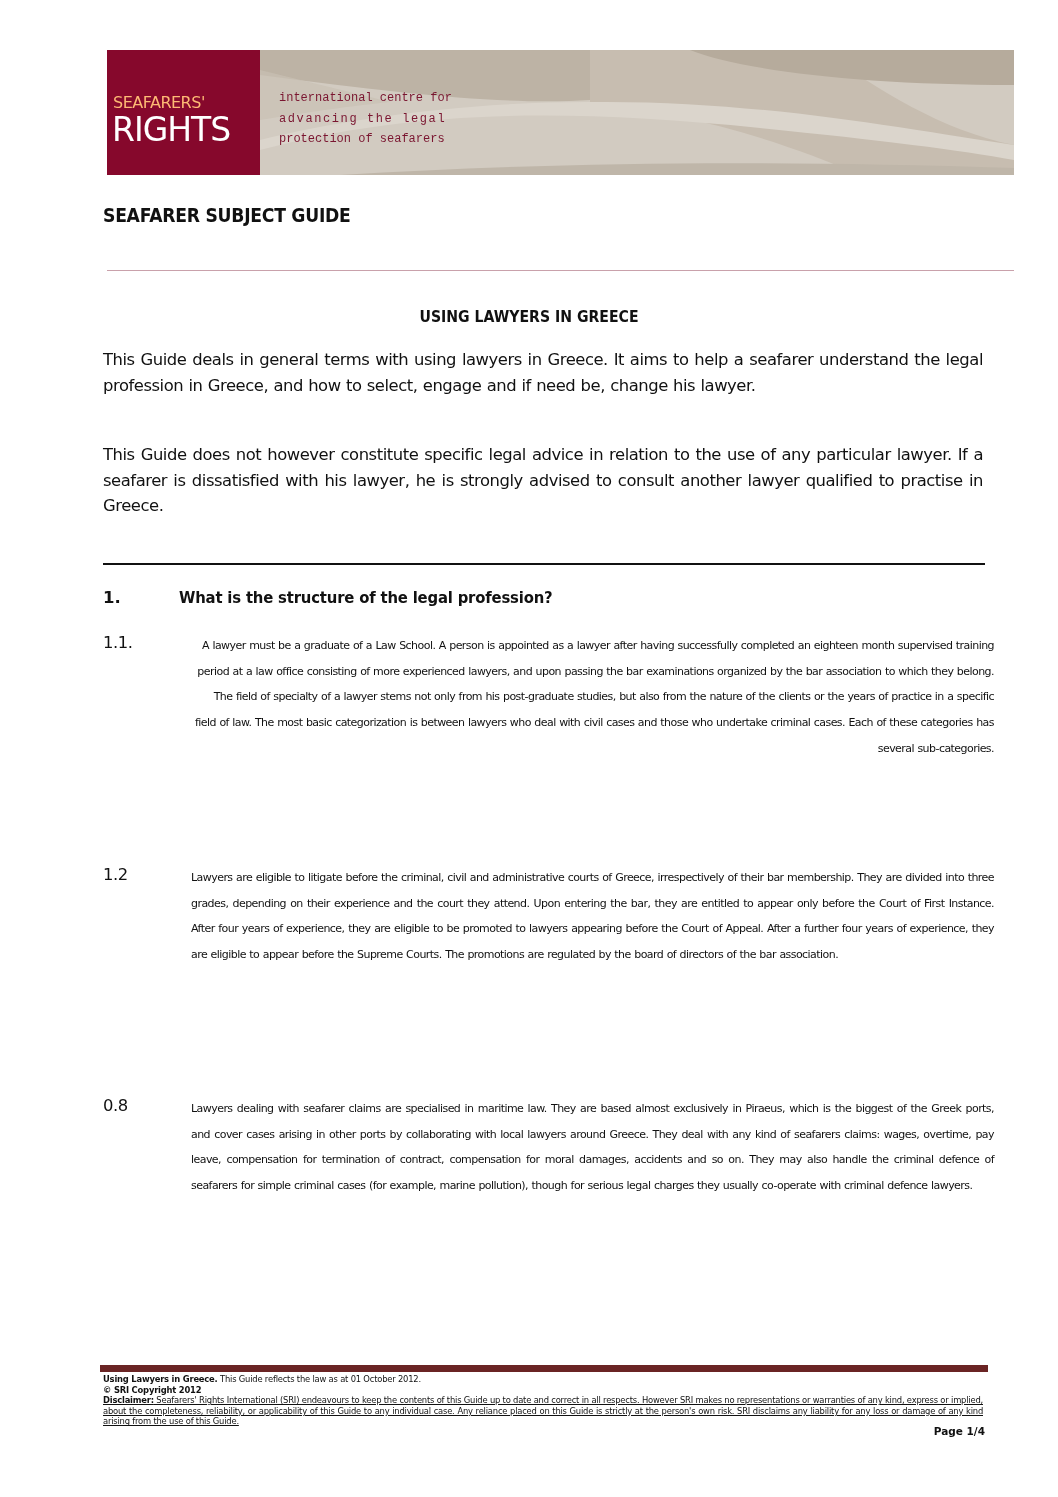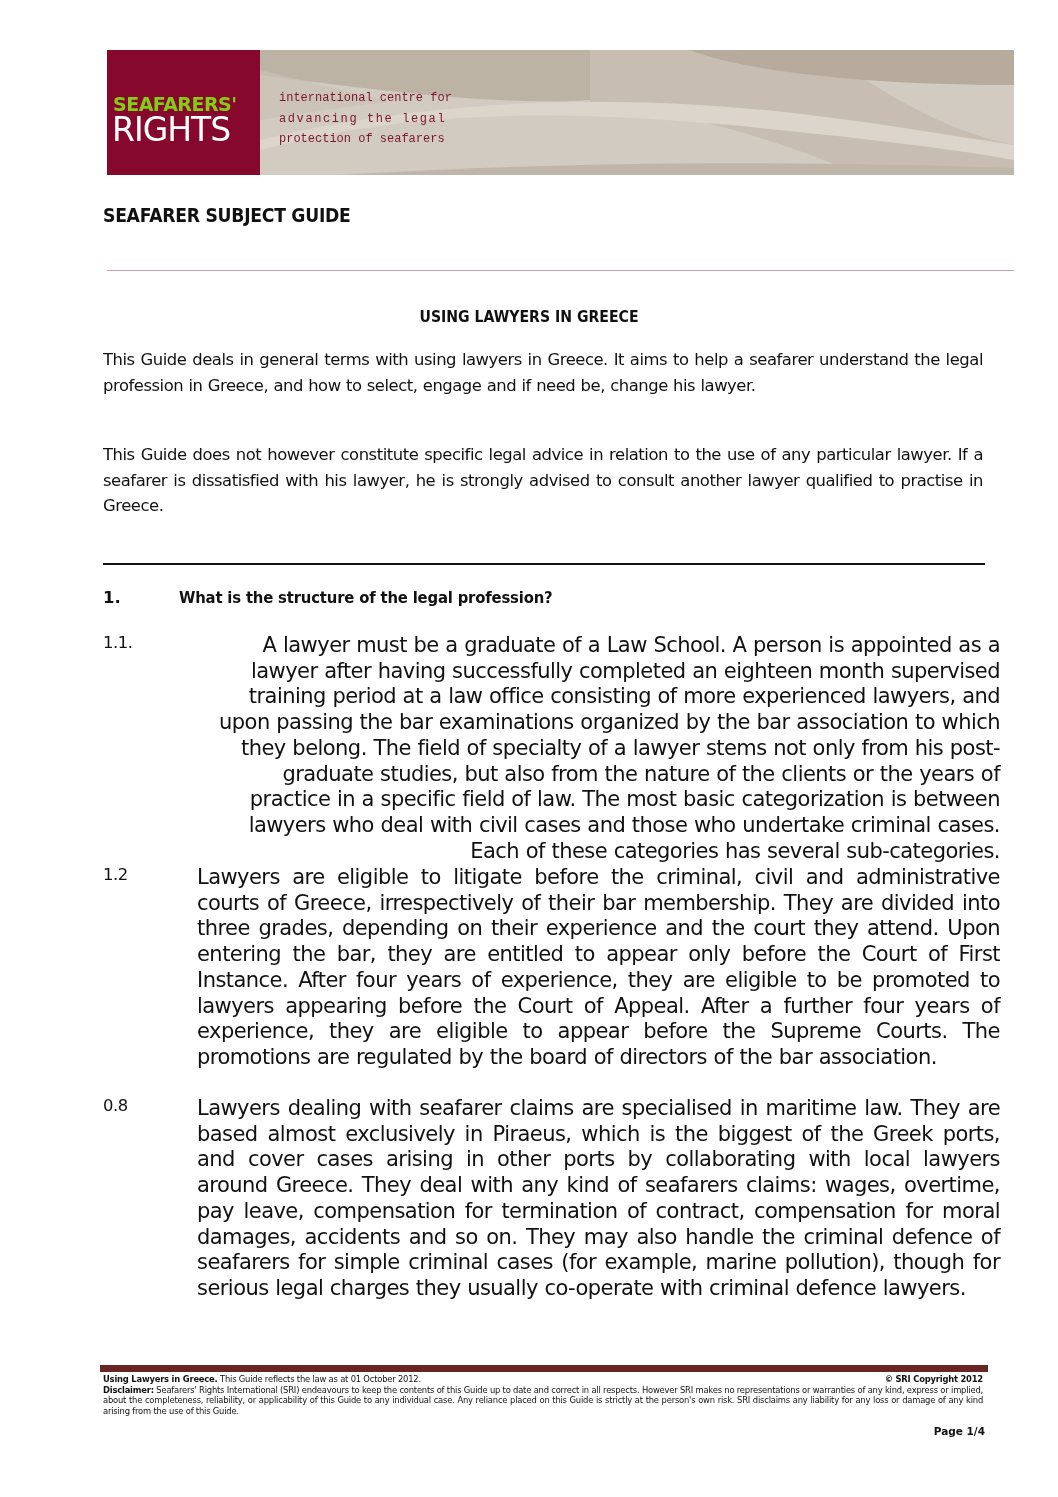--- a/index.html
+++ b/index.html
@@ -4,22 +4,22 @@
 <style>
   html, body { margin: 0; padding: 0; background: #ffffff; }
   body { width: 1058px; height: 1497px; position: relative; overflow: hidden;
          font-family: "DejaVu Sans", sans-serif; color: #111; }
 
   .banner { position: absolute; left: 107px; top: 50px; width: 907px; height: 125px;
             background: linear-gradient(90deg, #d6d0c6 0%, #cfc7bb 40%, #c2b8aa 70%, #cdc5ba 100%);
             overflow: hidden; }
   .banner svg.waves { position: absolute; left: 153px; top: 0; width: 754px; height: 125px; }
   .logo-box { position: absolute; left: 0; top: 0; width: 153px; height: 125px; background: #86082c; }
-  .logo-line1 { position: absolute; left: 6px; top: 43px; color: #84cc16; font-family: "DejaVu Sans", sans-serif;
-                font-size: 19px; letter-spacing: -0.5px; font-weight: 700; }
+  .logo-line1 { position: absolute; left: 6px; top: 43px; color: #fdba74; font-family: "DejaVu Sans", sans-serif;
+                font-size: 16px; letter-spacing: -0.5px; font-weight: 400; }
   .logo-line2 { position: absolute; left: 5px; top: 60px; color: #ffffff; font-family: "DejaVu Sans", sans-serif;
                 font-size: 33px; letter-spacing: -1px; }
   .tagline { position: absolute; left: 172px; top: 38px; color: #7a1530; font-family: Liberation Mono, monospace;
              font-size: 12px; line-height: 20.5px; }
   .tagline div:nth-child(2) { letter-spacing: 1.6px; }
 
   .guide-title { position: absolute; left: 103px; top: 203px; font-size: 20px; font-weight: bold;
                  font-family: "DejaVu Sans", sans-serif; transform: scaleX(0.86); transform-origin: left; letter-spacing: -0.3px; }
   .pink-rule { position: absolute; left: 107px; top: 270px; width: 907px; height: 1px; background: #c9a1ab; }
 
@@ -30,31 +30,31 @@
           letter-spacing: -0.45px; word-spacing: 0.5px; }
   .intro1 { top: 347px; }
   .intro2 { top: 442px; }
 
   .black-rule { position: absolute; left: 103px; top: 563px; width: 882px; height: 1.5px; background: #111; }
 
   .sec-num { position: absolute; left: 103px; top: 588px; font-size: 16.5px; font-weight: bold; }
   .sec-title { position: absolute; left: 179px; top: 588px; font-size: 16.5px; font-weight: bold; transform: scaleX(0.9); transform-origin: left; letter-spacing: -0.2px; }
 
   .item-num { position: absolute; left: 103px; font-size: 16.4px; letter-spacing: -0.4px; }
-  .item-text { position: absolute; left: 197px; width: 803px; font-size: 21px; line-height: 25.7px; text-align: justify;
+  .item-text { position: absolute; left: 191px; width: 803px; font-size: 11px; line-height: 25.7px; text-align: justify;
                letter-spacing: -0.55px; word-spacing: 0.5px; }
   .i11 { top: 633px; text-align: right; }
   .i12 { top: 865px; }
   .i13 { top: 1096px; }
 
   .footer-bar { position: absolute; left: 100px; top: 1365px; width: 888px; height: 7px; background: #6a2424; }
   .footer { position: absolute; left: 103px; top: 1374px; width: 880px; font-size: 8.4px; line-height: 10.6px; font-weight: bold;
             color: #111; letter-spacing: -0.2px; }
-  .footer .row1 { display: flex; justify-content: space-between; }
-  .footer .disc { text-align: justify; }
+  .footer .row1 { display: flex; justify-content: space-between; flex-direction: column; }
+  .footer .disc { text-align: justify; text-decoration: underline; }
   .page-num { position: absolute; right: 73px; top: 1425px; font-size: 10.5px; font-weight: bold; margin-left: 8px; }
 </style>
 </head>
 <body>
 
 <div class="banner">
   <svg class="waves" viewBox="0 0 754 125" preserveAspectRatio="none">
     <path d="M0,0 L754,0 L754,125 L0,125 Z" fill="#d2cbc1"></path>
     <path d="M0,25 C150,45 250,55 330,50 C400,46 460,30 520,0 L0,0 Z" fill="#bdb3a5"></path>
     <path d="M330,0 C420,0 500,0 560,0 C620,40 680,80 754,95 L754,125 L600,125 C520,90 420,60 330,55 Z" fill="#c7bdb0"></path>

